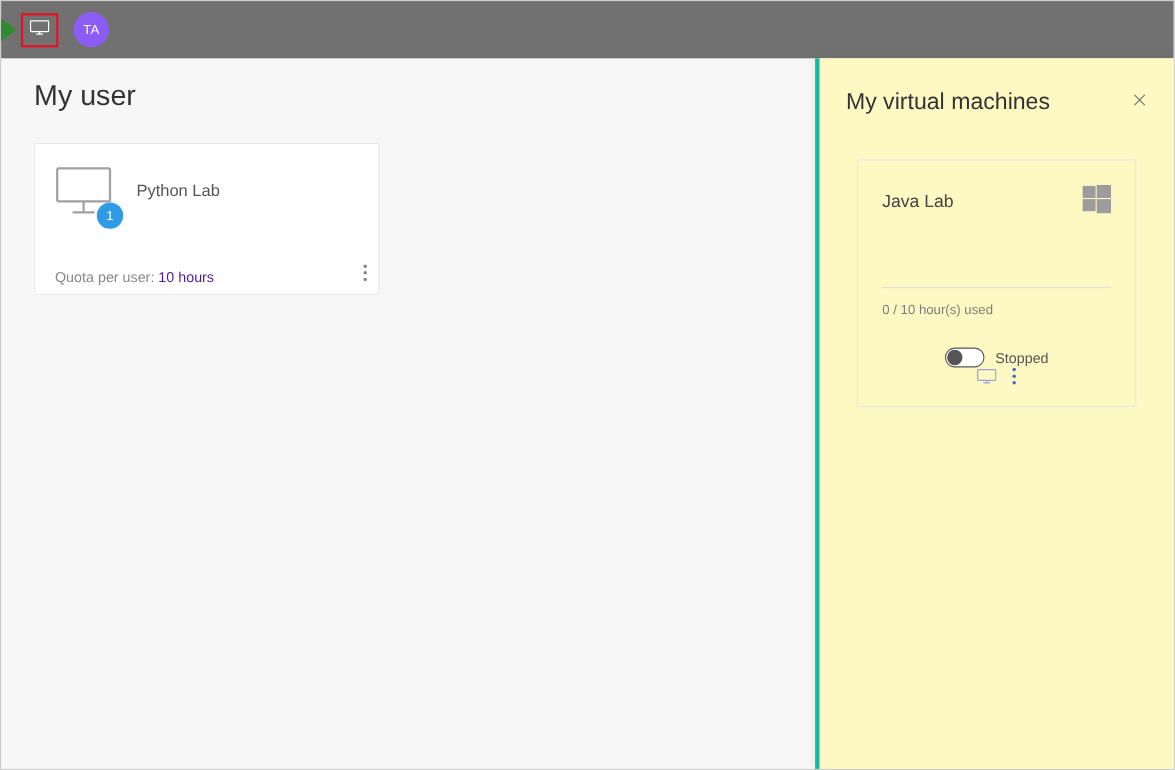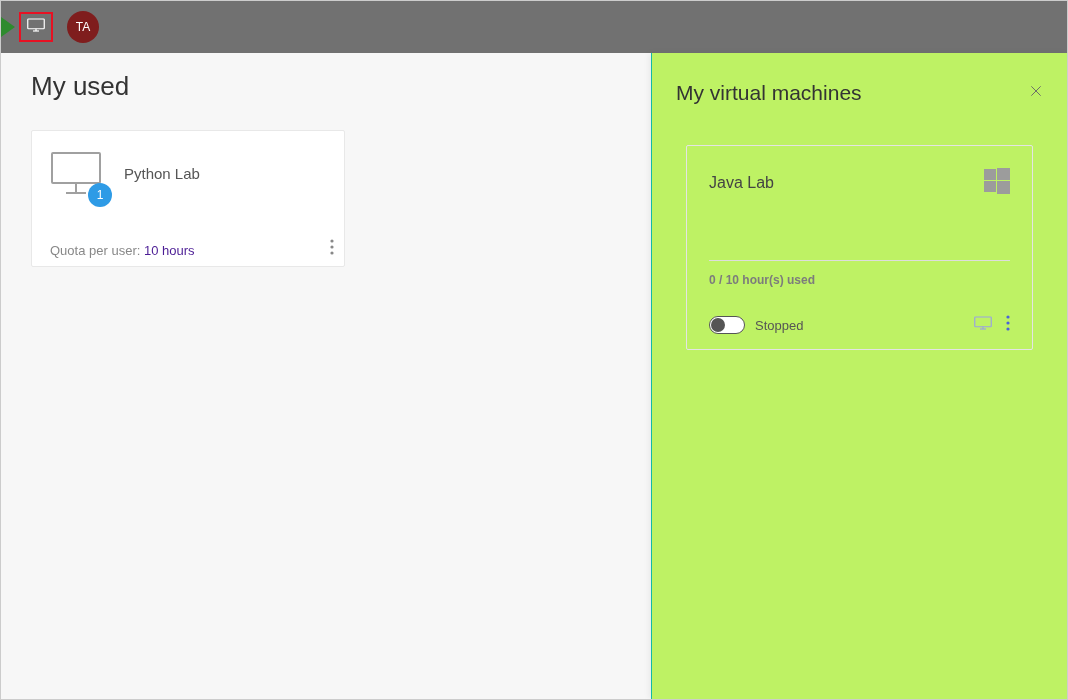--- a/index.html
+++ b/index.html
@@ -14,53 +14,53 @@
   .account-selector { display:flex; align-items:center; gap:8px; cursor:pointer; font-size:14px;}
   .account-selector svg.link-icon { width:16px; height:16px; stroke:#fff; fill:none; stroke-width:1.5;}
   .account-selector svg.chevron { width:12px; height:12px; stroke:#fff; fill:none; stroke-width:1.8;}
   
   .topbar-right { display:flex; align-items:center; gap:14px;}
   .vm-btn-wrap { position:relative; }
   .highlight-box { border:2px solid #e81123; padding:4px 6px; display:flex; align-items:center; justify-content:center;}
   .vm-icon svg { width:18px; height:14px; stroke:#fff; fill:none; stroke-width:1.6;}
   .arrow-callout { position:absolute; left:-58px; top:2px; }
   .arrow-callout svg { width:54px; height:26px; }
-  .avatar { width:32px; height:32px; border-radius:50%; background:#7f1d1d; display:flex; align-items:center; justify-content:center; color:#fff; font-size:12px; font-weight:500; cursor:pointer;}
+  .avatar { width:32px; height:32px; border-radius:50%; background:#8b5cf6; display:flex; align-items:center; justify-content:center; color:#fff; font-size:12px; font-weight:500; cursor:pointer;}
   
   
   .main { position:absolute; top:52px; left:0; right:0; bottom:0; padding:18px 30px 30px 30px; }
   .new-lab { display:flex; align-items:center; gap:10px; color:#5a5a5a; font-size:14px; cursor:pointer; margin-bottom:36px; margin-top:4px;}
   .new-lab svg { width:14px; height:14px; stroke:#767676; stroke-width:1.6; fill:none;}
   .section-title { font-size:26px; font-weight:400; color:#333; margin-bottom:28px;}
   
   .lab-card { width:314px; background:#fff; border:1px solid #e8e8e8; padding:20px 18px 8px 18px; position:relative; border-radius:2px;}
   .lab-card-top { display:flex; align-items:flex-start; gap:22px; }
   .monitor-icon { position:relative; }
   .monitor-icon svg { width:52px; height:44px; stroke:#a0a0a0; fill:none; stroke-width:2;}
   .badge { position:absolute; right:-10px; bottom:-8px; width:24px; height:24px; border-radius:50%; background:#2e9be6; color:#fff; display:flex; align-items:center; justify-content:center; font-size:12px; font-weight:500;}
   .lab-name { font-size:15px; color:#555; margin-top:14px; cursor:pointer;}
   .quota { margin-top:44px; font-size:13px; color:#888;}
   .quota .bold { color:#4c1d95;}
   .card-menu { position:absolute; bottom:6px; right:10px; cursor:pointer; color:#888; font-size:18px; letter-spacing:1px;}
   .card-menu svg { width:4px; height:16px; fill:#888;}
   
   
-  .side-panel { position:absolute; top:52px; right:0; bottom:0; width:416px; background:#bef264; border-left:1px solid #14b8a6; box-shadow:-2px 0 6px rgba(0,0,0,0.06); padding:28px 24px;}
+  .side-panel { position:absolute; top:52px; right:0; bottom:0; width:326px; background:#fef9c3; border-left:4px solid #14b8a6; box-shadow:-2px 0 6px rgba(0,0,0,0.06); padding:28px 24px;}
   .panel-header { display:flex; justify-content:space-between; align-items:center; margin-bottom:40px;}
   .panel-title { font-size:21px; font-weight:400; color:#333;}
   .close-btn { cursor:pointer;}
   .close-btn svg { width:14px; height:14px; stroke:#666; stroke-width:1.6; fill:none;}
   
   .vm-card { border:1px solid #e4e4e4; border-radius:2px; padding:22px 22px 14px 22px; margin: 0 10px;}
   .vm-card-top { display:flex; justify-content:space-between; align-items:center; }
   .vm-name { font-size:16px; color:#444; font-weight:400;}
   .os-icon svg { width:26px; height:26px; fill:#9c9c9c;}
   .vm-divider { height:1px; background:#ddd; margin-top:62px; margin-bottom:12px;}
-  .usage { font-size:12px; color:#7c7c7c; margin-bottom:28px;font-weight:bold;}
-  .vm-footer { display:flex; align-items:center; justify-content:space-between;}
+  .usage { font-size:12px; color:#7c7c7c; margin-bottom:28px;}
+  .vm-footer { display:flex; align-items:center; justify-content:space-between;flex-direction:column;}
   .vm-footer-left { display:flex; align-items:center; gap:10px;}
   .toggle { width:36px; height:18px; border:1px solid #555; border-radius:10px; position:relative; cursor:pointer; background:#fff;}
   .toggle-knob { position:absolute; left:1px; top:1px; width:14px; height:14px; border-radius:50%; background:#555;}
   .status { font-size:13px; color:#555;}
   .vm-footer-right { display:flex; align-items:center; gap:14px;}
   .connect-icon svg { width:18px; height:14px; stroke:#9aa4e0; fill:none; stroke-width:1.6; cursor:pointer;}
   .vm-menu { cursor:pointer;}
   .vm-menu svg { width:4px; height:16px; fill:#4a64d8;}
 </style>
 </head>
@@ -85,21 +85,21 @@
         </span>
       </div>
     </div>
     <div class="avatar">
       <span>TA</span>
     </div>
   </div>
 </div>
 
 <div class="main">
-  <div class="section-title">My used</div>
+  <div class="section-title">My user</div>
 
   <div class="lab-card">
     <div class="lab-card-top">
       <div class="monitor-icon">
         <svg viewBox="0 0 52 44">
             <rect x="2" y="2" width="48" height="30" rx="1"></rect>
             <line x1="16" y1="42" x2="36" y2="42"></line>
             <line x1="26" y1="32" x2="26" y2="42"></line>
           </svg>
         <div class="badge">

